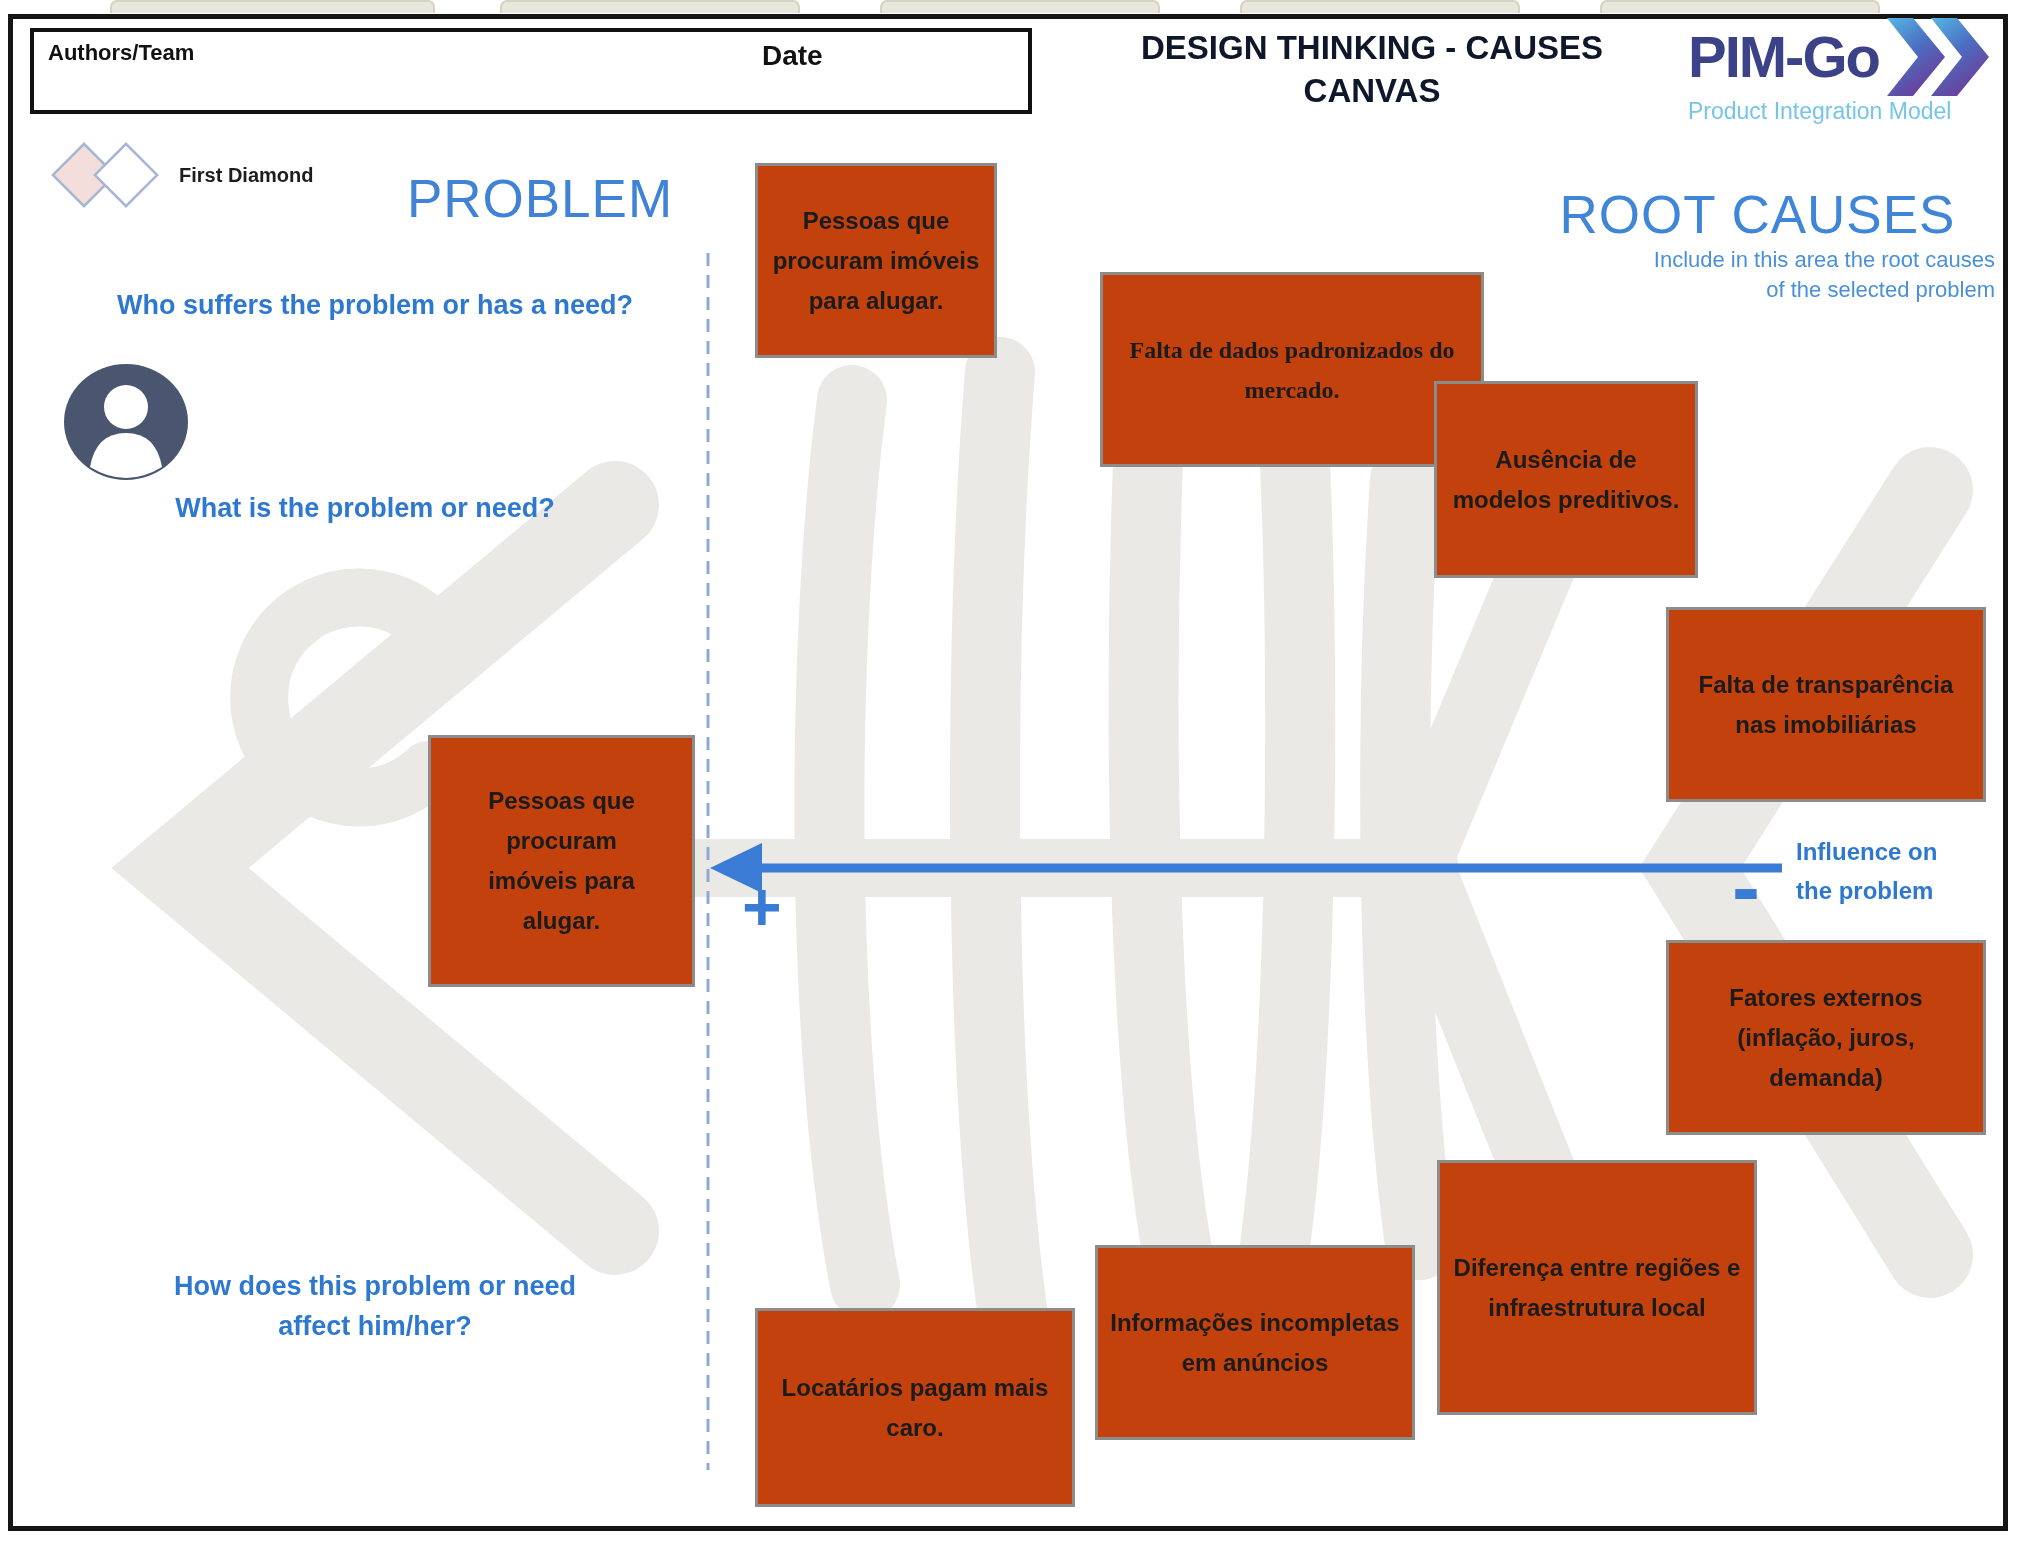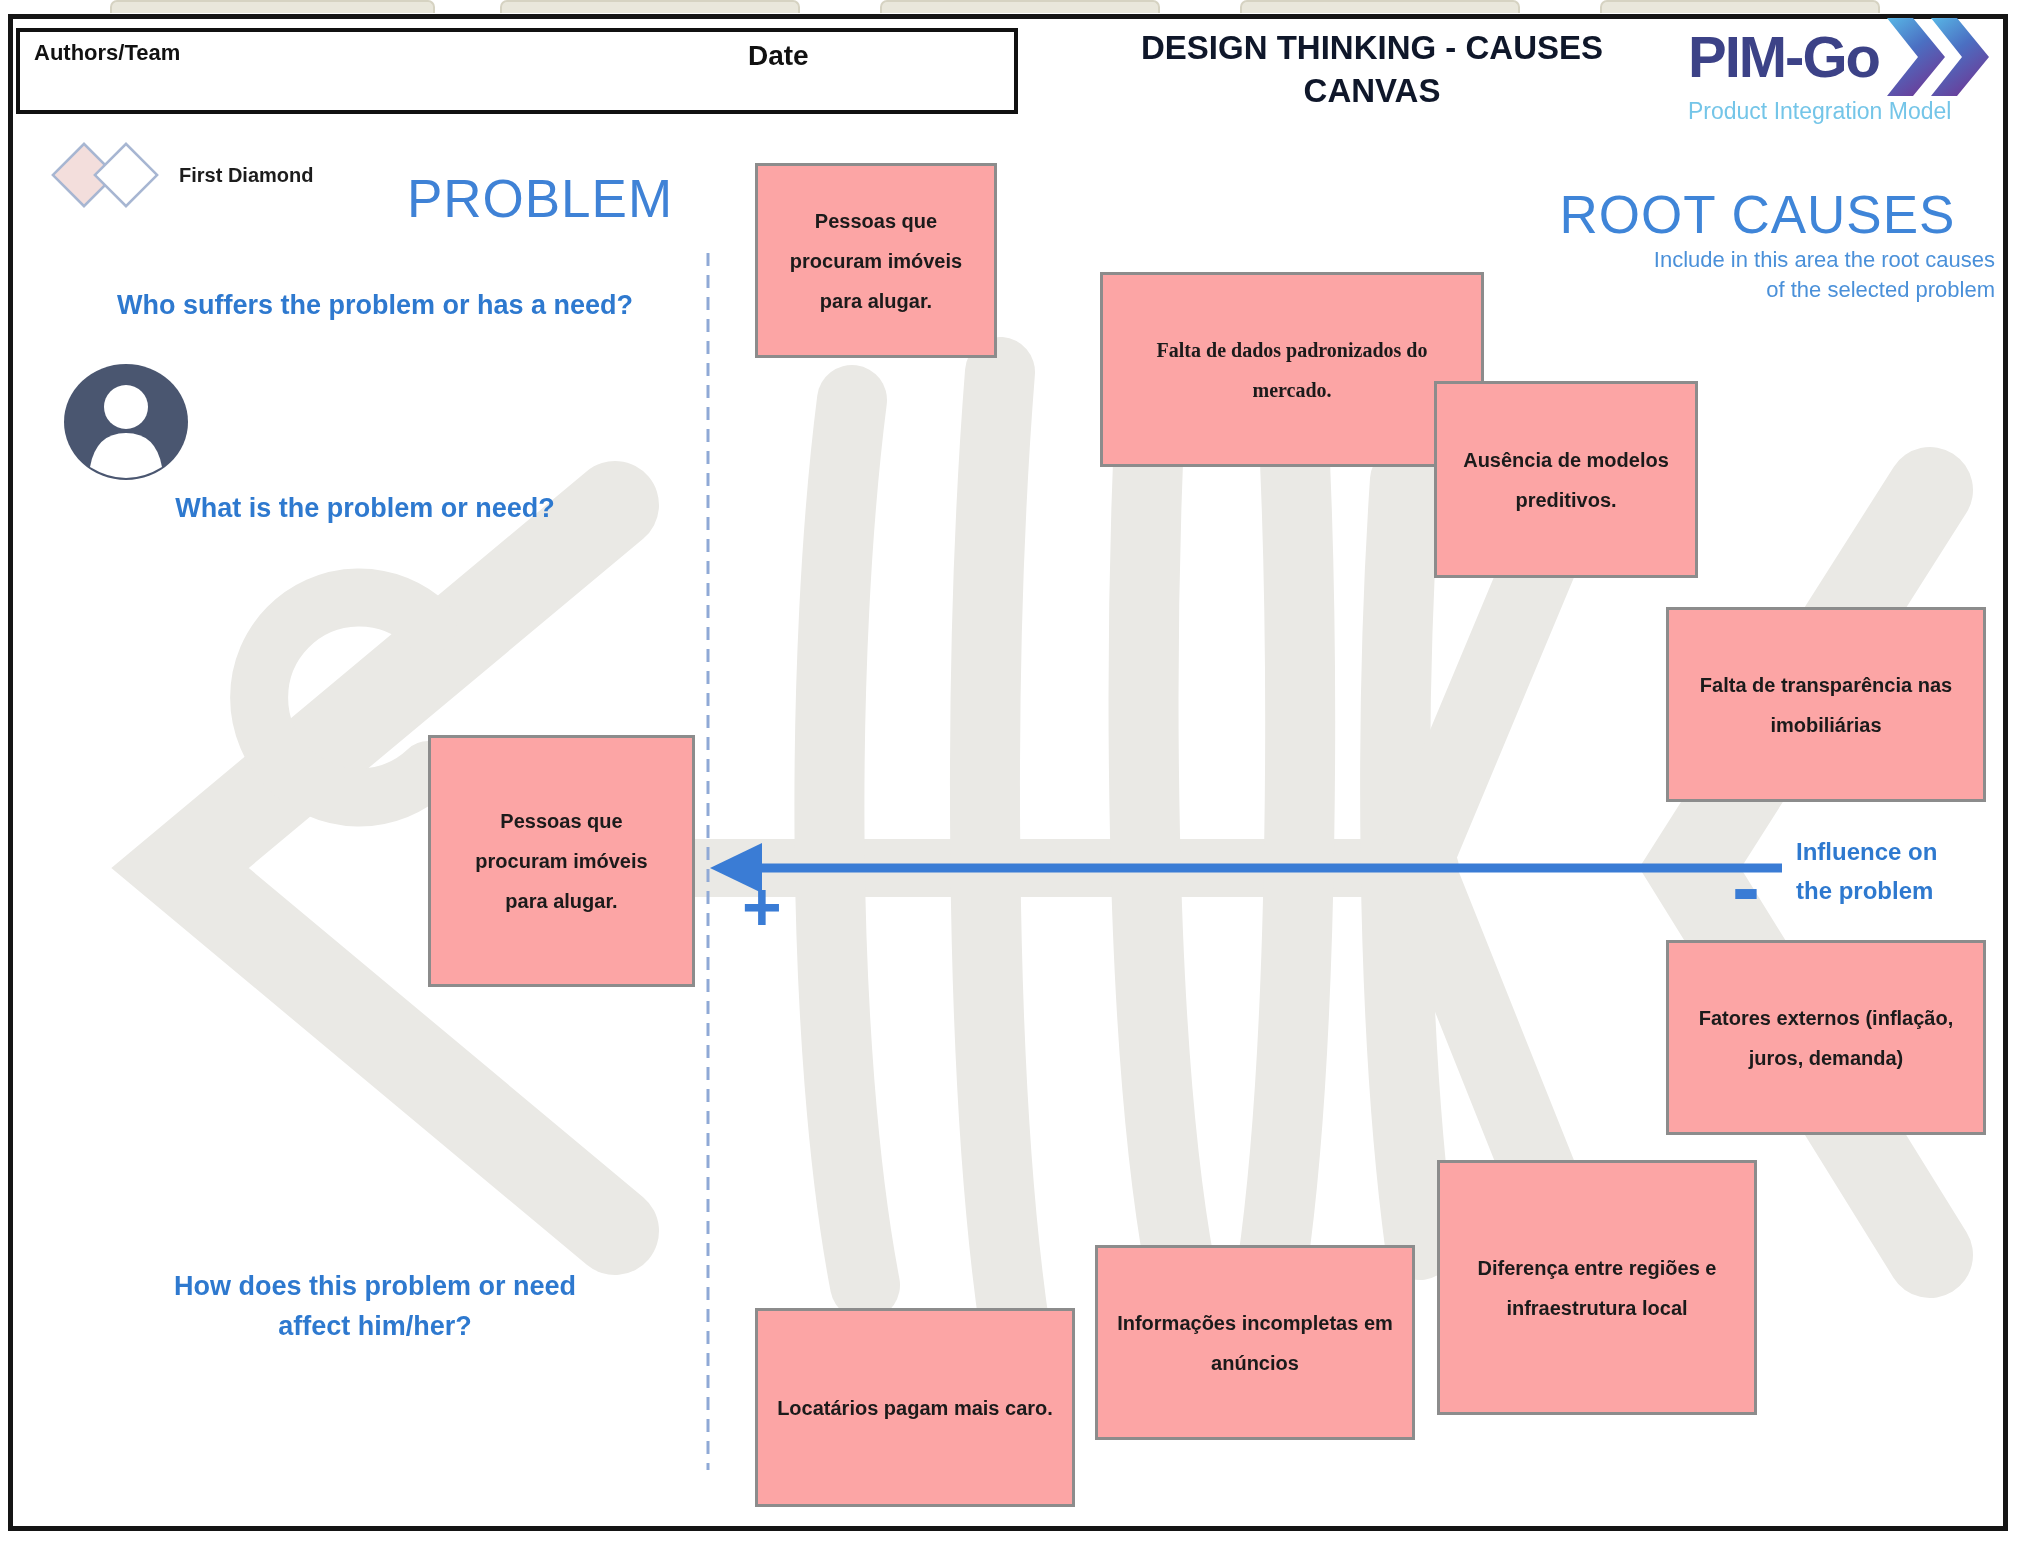--- a/index.html
+++ b/index.html
@@ -12,21 +12,21 @@
   .tab.t2{left:500px;width:300px;}
   .tab.t3{left:880px;width:280px;}
   .tab.t4{left:1240px;width:280px;}
   .tab.t5{left:1600px;width:280px;}
 
   .frame{position:absolute;left:8px;top:14px;width:2000px;height:1517px;border:5px solid #151515;box-sizing:border-box;background:transparent;}
 
   svg.watermark{position:absolute;left:0;top:0;pointer-events:none;}
   svg.lines{position:absolute;left:0;top:0;pointer-events:none;}
 
-  .authors-box{position:absolute;left:16px;top:28px;width:1002px;height:86px;border:4px solid #111;box-sizing:border-box;background:#fff;}
+  .authors-box{position:absolute;left:30px;top:28px;width:1002px;height:86px;border:4px solid #111;box-sizing:border-box;background:#fff;}
   .authors-label{position:absolute;left:14px;top:8px;font-size:22px;font-weight:bold;color:#111;}
   .date-label{position:absolute;left:728px;top:8px;font-size:28px;font-weight:bold;color:#111;}
 
   .canvas-title{position:absolute;left:1072px;top:26px;width:600px;text-align:center;color:#0f172a;font-size:33px;font-weight:bold;line-height:43px;}
   .canvas-title span{display:block;}
 
   .logo{position:absolute;left:1688px;top:18px;width:320px;}
   .logo-row{display:flex;align-items:center;}
   .logo-text{font-size:58px;font-weight:bold;color:#3c4287;letter-spacing:-2px;line-height:60px;}
   .logo-sub{font-size:23px;color:#74c5e8;margin-top:2px;letter-spacing:0px;}
@@ -40,21 +40,21 @@
   .root-subtitle span{display:block;text-align:right;}
 
   .question{position:absolute;text-align:center;font-weight:bold;color:#2e79cf;font-size:27px;line-height:40px;}
   .q-who{left:85px;top:285px;width:580px;}
   .q-what{left:90px;top:488px;width:550px;}
   .q-how{left:95px;top:1266px;width:560px;}
   .q-how span{display:block;}
 
   .avatar{position:absolute;left:63px;top:362px;}
 
-  .card{position:absolute;background:#fca5a5;border:3px solid #8c8c8c;box-sizing:border-box;display:flex;align-items:center;justify-content:center;text-align:center;font-weight:bold;color:#1b1b1b;font-size:20px;line-height:40px;padding:10px 12px;}
+  .card{position:absolute;background:#c2410c;border:3px solid #8c8c8c;box-sizing:border-box;display:flex;align-items:center;justify-content:center;text-align:center;font-weight:bold;color:#1b1b1b;font-size:24px;line-height:40px;padding:10px 12px;}
   .card-top-1{left:755px;top:163px;width:242px;height:195px;}
   .card-top-2{left:1100px;top:272px;width:384px;height:195px;font-family:Liberation Serif, serif;}
   .card-top-3{left:1434px;top:381px;width:264px;height:197px;}
   .card-top-4{left:1666px;top:607px;width:320px;height:195px;}
   .card-bottom-1{left:1666px;top:940px;width:320px;height:195px;}
   .card-bottom-2{left:1437px;top:1160px;width:320px;height:255px;}
   .card-bottom-3{left:1095px;top:1245px;width:320px;height:195px;}
   .card-bottom-4{left:755px;top:1308px;width:320px;height:199px;}
   .card-problem{left:428px;top:735px;width:267px;height:252px;padding:10px 28px;}
 

